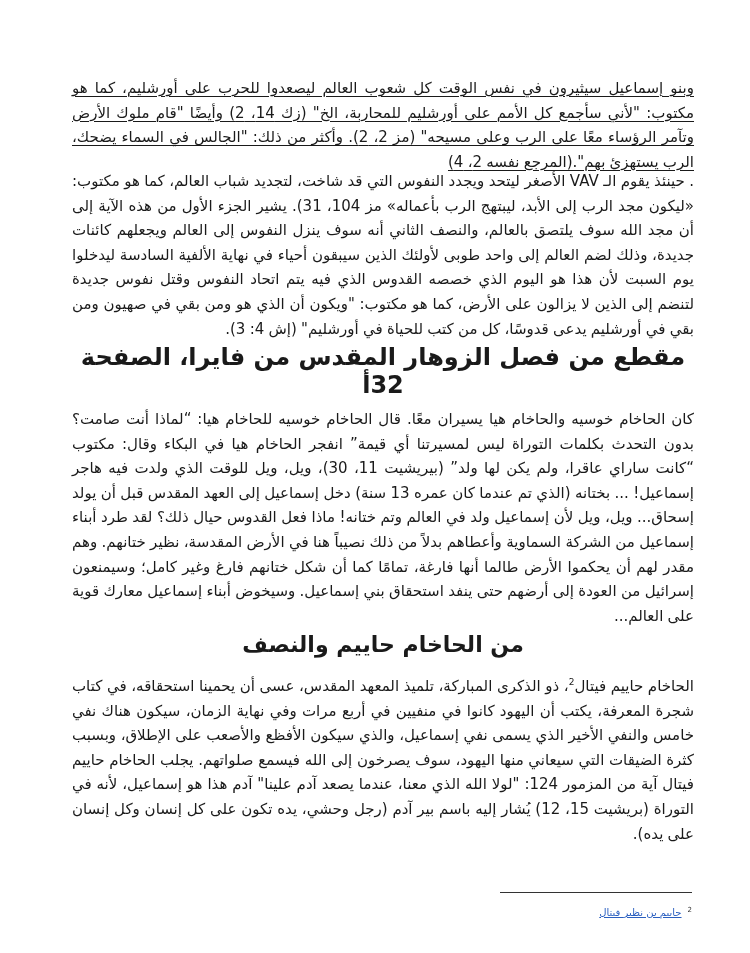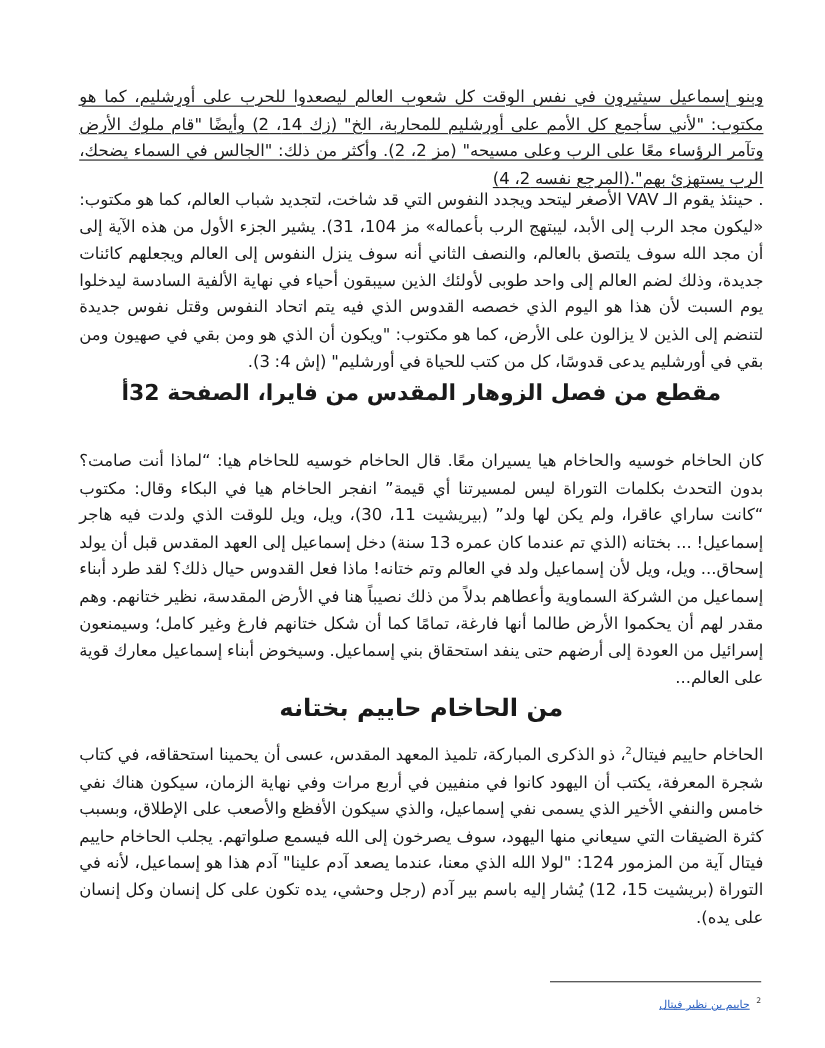--- a/index.html
+++ b/index.html
@@ -39,21 +39,21 @@
     #h1 { top: 343px; }
     #p3 { top: 407px; }
     #h2 { top: 628px; }
     #p4 { top: 674px; }
     .heading {
       font-weight: bold;
       text-align: center;
       margin: 0;
       direction: rtl;
     }
-    #h1 .heading { font-size: 20px; line-height: 28px; }
+    #h1 .heading { font-size: 24px; line-height: 28px; }
     #h2 .heading { font-size: 22px; line-height: 34px; }
     sup.fnref {
       font-size: 9px;
       line-height: 0;
       vertical-align: super;
     }
     .fn-rule {
       position: absolute;
       left: 500px;
       top: 892px;
@@ -93,21 +93,21 @@
 
 <div class="page" id="h1">
   <h2 class="heading">مقطع من فصل الزوهار المقدس من فايرا، الصفحة 32أ</h2>
 </div>
 
 <div class="page" id="p3">
   <p class="para">كان الحاخام خوسيه والحاخام هيا يسيران معًا. قال الحاخام خوسيه للحاخام هيا: “لماذا أنت صامت؟ بدون التحدث بكلمات التوراة ليس لمسيرتنا أي قيمة” انفجر الحاخام هيا في البكاء وقال: مكتوب “كانت ساراي عاقرا، ولم يكن لها ولد” (بيريشيت 11، 30)، ويل، ويل للوقت الذي ولدت فيه هاجر إسماعيل! ... بختانه (الذي تم عندما كان عمره 13 سنة) دخل إسماعيل إلى العهد المقدس قبل أن يولد إسحاق... ويل، ويل لأن إسماعيل ولد في العالم وتم ختانه! ماذا فعل القدوس حيال ذلك؟ لقد طرد أبناء إسماعيل من الشركة السماوية وأعطاهم بدلاً من ذلك نصيباً هنا في الأرض المقدسة، نظير ختانهم. وهم مقدر لهم أن يحكموا الأرض طالما أنها فارغة، تمامًا كما أن شكل ختانهم فارغ وغير كامل؛ وسيمنعون إسرائيل من العودة إلى أرضهم حتى ينفد استحقاق بني إسماعيل. وسيخوض أبناء إسماعيل معارك قوية على العالم...</p>
 </div>
 
 <div class="page" id="h2">
-  <h2 class="heading">من الحاخام حاييم بختانه</h2>
+  <h2 class="heading">من الحاخام حاييم والنصف</h2>
 </div>
 
 <div class="page" id="p4">
   <p class="para"><span>الحاخام حاييم فيتال</span><sup class="fnref">2</sup><span>، ذو الذكرى المباركة، تلميذ المعهد المقدس، عسى أن يحمينا استحقاقه، في كتاب شجرة المعرفة، يكتب أن اليهود كانوا في  منفيين في أربع مرات وفي نهاية الزمان، سيكون هناك  نفي خامس والنفي الأخير الذي يسمى نفي إسماعيل، والذي سيكون الأفظع والأصعب على الإطلاق، وبسبب كثرة الضيقات التي سيعاني منها اليهود، سوف يصرخون إلى الله فيسمع صلواتهم. يجلب الحاخام حاييم فيتال آية من المزمور 124: "لولا الله الذي معنا، عندما يصعد آدم علينا" آدم هذا هو إسماعيل، لأنه في التوراة (بريشيت 15، 12) يُشار إليه باسم بير آدم (رجل وحشي، يده تكون على كل إنسان وكل إنسان على يده).</span></p>
 </div>
 
 <div class="fn-rule"></div>
 
 <div class="footnote">
   <span class="fn-num">2</span><a style="color: rgb(42, 95, 192);">حاييم بن نظير فيتال</a>

